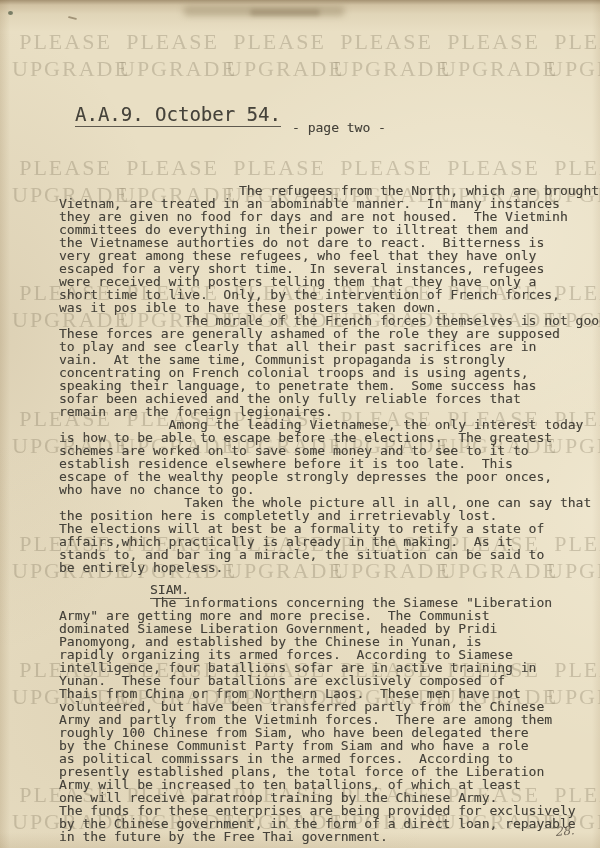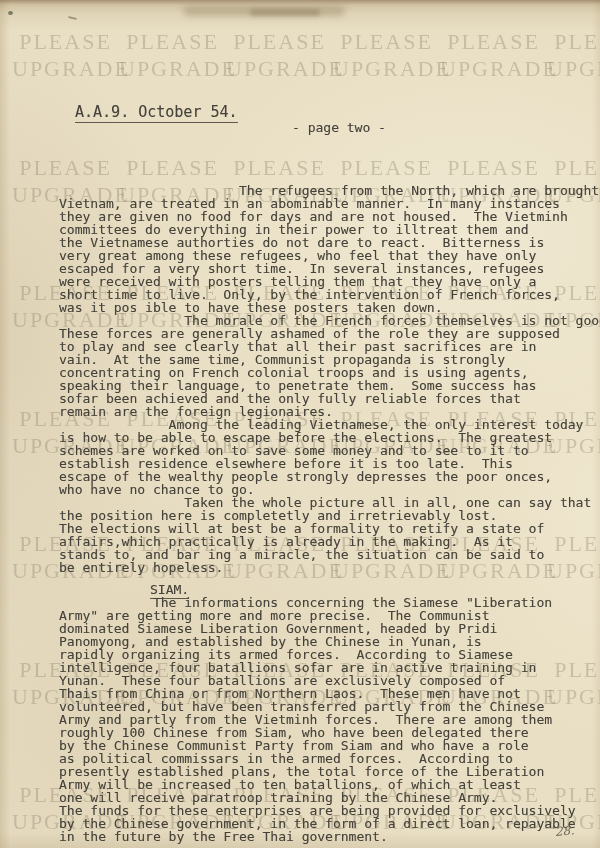--- a/index.html
+++ b/index.html
@@ -29,21 +29,21 @@
   
   .typed{
     position:absolute;left:59px;top:184px;width:535px;
     color:#45423a;font-size:13px;line-height:13px;
     text-shadow:0.3px 0.4px 0 rgba(69,66,58,0.30);
   }
   .para{white-space:pre;margin:0;}
   .siam-head{margin:9px 0 0 0;padding-left:91px;white-space:pre;}
   .siam-head .u{border-bottom:1.4px solid rgba(69,66,58,0.85);padding-bottom:0.5px;margin-top:32px;}
   .header-ref{
-    position:absolute;left:75px;top:103px;font-size:15px;color:#45423a;
+    position:absolute;left:75px;top:103px;font-size:19px;color:#45423a;
     text-shadow:0.3px 0.4px 0 rgba(69,66,58,0.30);
   }
   .header-ref .u{border-bottom:1.6px solid rgba(69,66,58,0.85);padding-bottom:1px;}
   .page-label{
     position:absolute;left:292px;top:120px;font-size:13px;color:#45423a;
     text-shadow:0.3px 0.4px 0 rgba(69,66,58,0.30);white-space:pre;
   }
   .page-num{
     position:absolute;left:556px;top:824px;
     font-family:"DejaVu Serif", serif;font-style:italic;

